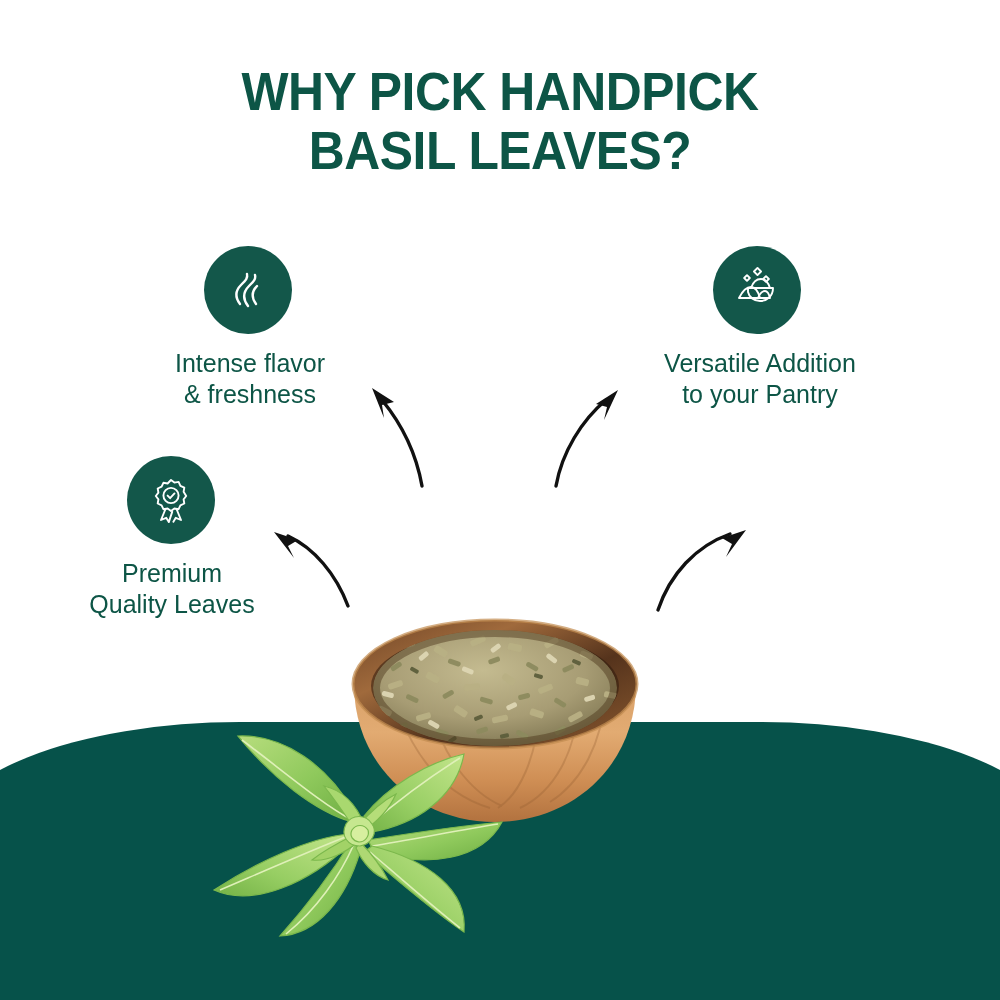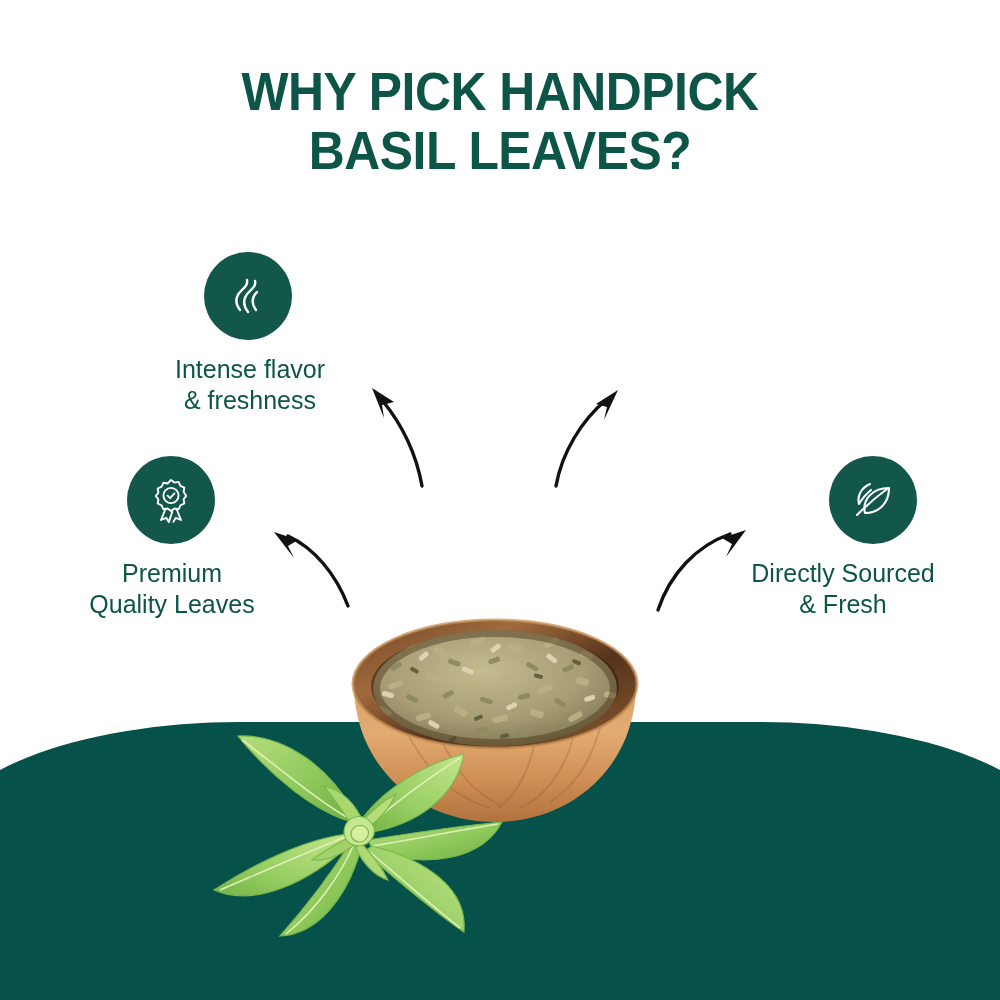--- a/index.html
+++ b/index.html
@@ -51,21 +51,21 @@
   }
   .feature-label {
     margin-top:14px;
     color:#0d5546;
     font-size:25px;
     line-height:1.22;
     white-space:pre-line;
     font-weight:400;
   }
 
-  #feat-intense   { left:160px; top:252px; width:180px; }
+  #feat-intense   { left:160px; top:246px; width:180px; }
   #feat-versatile { left:640px; top:246px; width:240px; }
   #feat-premium   { left:82px;  top:456px; width:180px;text-align:center; }
   #feat-sourced   { left:728px; top:456px; width:230px; }
 
   #feat-intense   .icon-circle { margin-left:44px; }
   #feat-versatile .icon-circle { margin-left:73px; }
   #feat-premium   .icon-circle { margin-left:45px; }
   #feat-sourced   .icon-circle { margin-left:101px; }
 
   
@@ -119,50 +119,54 @@
           <path d="M16 38 C 10 30, 12 24, 17 19 C 22 14, 24 12, 23 8"></path>
           <path d="M24 40 C 18 32, 20 25, 25 20 C 30 15, 32 13, 31 9"></path>
           <path d="M32 38 C 27 31, 28 25, 33 20"></path>
         </g>
       </svg>
     </div>
     <div class="feature-label">Intense flavor
 &amp; freshness</div>
   </div>
 
+  <div class="feature" id="feat-versatile">
+    <div class="icon-circle">
+      <svg width="52" height="52" viewBox="0 0 52 52">
+        <g fill="none" stroke="#ffffff" stroke-width="1.9" stroke-linecap="round" stroke-linejoin="round">
+          <path d="M17 24 L42 24 C 42 32, 36 37, 29 37 C 23 37, 18 33, 17 28 Z"></path>
+          <path d="M20 24 C 22 18, 26 15, 30 15 C 34 15, 37 18, 39 24"></path>
+          <path d="M8 34 C 12 26, 16 23, 20 23 C 24 23, 27 27, 29 34 Z"></path>
+          <path d="M27 34 C 29 29, 32 27, 34 27 C 36 27, 38 30, 39 34 Z"></path>
+          <rect x="24" y="5" width="5" height="5" transform="rotate(45 26.5 7.5)"></rect>
+          <rect x="14" y="12" width="4" height="4" transform="rotate(45 16 14)"></rect>
+          <rect x="33" y="13" width="4" height="4" transform="rotate(45 35 15)"></rect>
+        </g>
+      </svg>
+    </div>
+    <div class="feature-label">Versatile Addition
+to your Pantry</div>
+  </div>
 
   <div class="feature" id="feat-premium">
     <div class="icon-circle">
       <svg width="50" height="50" viewBox="0 0 50 50">
         <g fill="none" stroke="#ffffff" stroke-width="1.9" stroke-linecap="round" stroke-linejoin="round">
           <path d="M25 5 l3.4 2.6 4.2-.7 1.8 3.9 3.9 1.8-.7 4.2L40.2 21l-2.6 3.3.7 4.2-3.9 1.8-1.8 3.9-4.2-.7L25 36l-3.4-2.5-4.2.7-1.8-3.9-3.9-1.8.7-4.2L9.8 21l2.6-3.3-.7-4.2 3.9-1.8 1.8-3.9 4.2.7z"></path>
           <circle cx="25" cy="20.5" r="7.6"></circle>
           <path d="M21.6 20.6 l2.5 2.6 4.4-4.8"></path>
           <path d="M19.5 34 L15 45 l5.2-2.2 2.6 4.3 3.4-10.2"></path>
           <path d="M30.5 34 L35 45 l-5.2-2.2-2.4 3.9"></path>
         </g>
       </svg>
     </div>
     <div class="feature-label">Premium
 Quality Leaves</div>
   </div>
 
-  <div class="feature" id="feat-sourced">
-    <div class="icon-circle">
-      <svg width="50" height="50" viewBox="0 0 50 50">
-        <g fill="none" stroke="#ffffff" stroke-width="2.1" stroke-linecap="round" stroke-linejoin="round">
-          <path d="M41 13 C 41 28, 31 38, 17 38 C 14 25, 24 13, 41 13 Z"></path>
-          <path d="M9 40 C 16 33, 28 22, 39 14"></path>
-          <path d="M22 9 C 13 13, 9 21, 11 29 C 14 24, 18 19, 23 15"></path>
-        </g>
-      </svg>
-    </div>
-    <div class="feature-label">Directly Sourced
-&amp; Fresh</div>
-  </div>
 
   <svg class="product" id="bowl-photo" viewBox="0 0 330 250">
     <defs>
       <linearGradient id="woodOuter" x1="0" y1="0" x2="0" y2="1">
         <stop offset="0%" stop-color="#d9a169"></stop>
         <stop offset="35%" stop-color="#e2ab72"></stop>
         <stop offset="70%" stop-color="#cf8e54"></stop>
         <stop offset="100%" stop-color="#b2723f"></stop>
       </linearGradient>
       <linearGradient id="woodRim" x1="0" y1="0" x2="1" y2="1">

